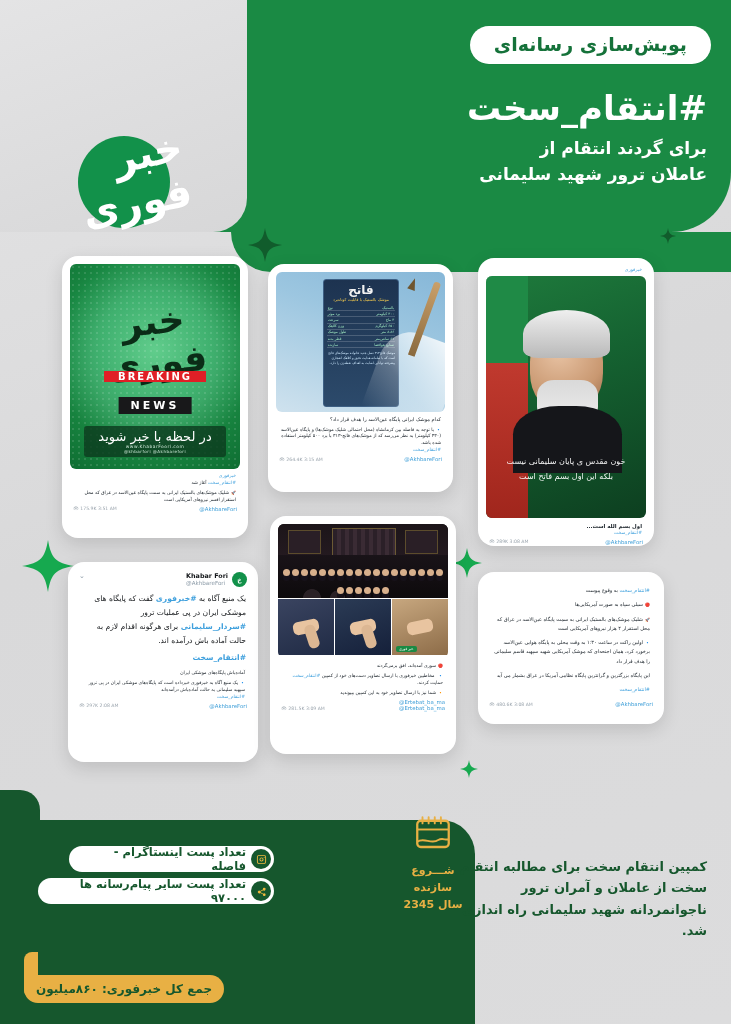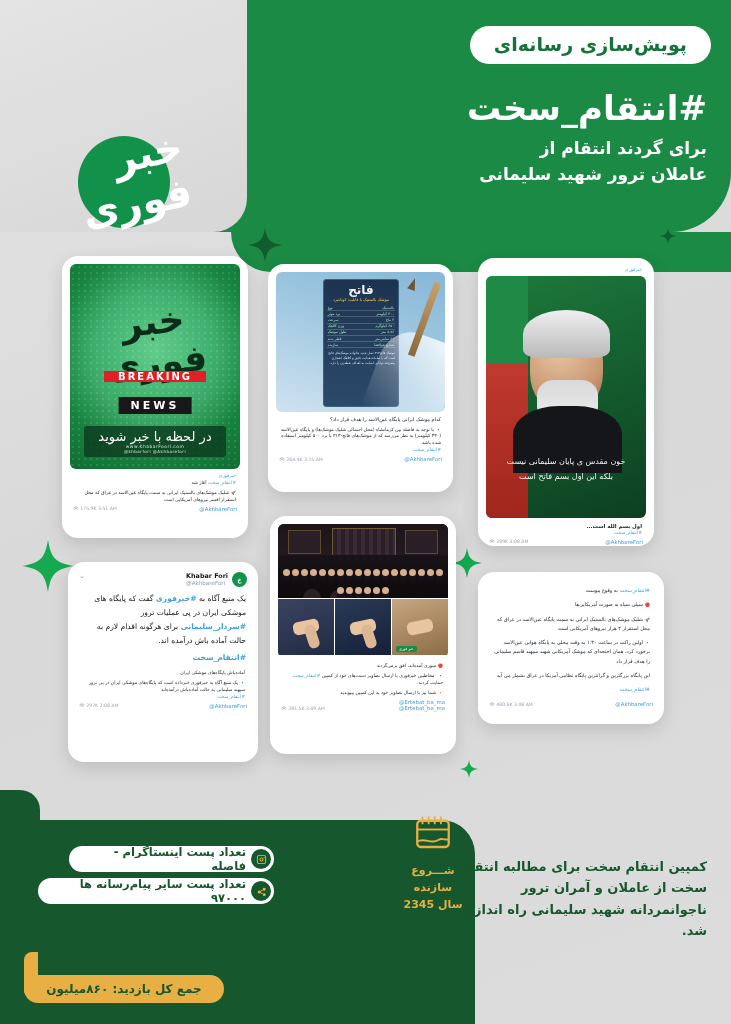--- a/index.html
+++ b/index.html
@@ -559,21 +559,21 @@
     <div class="frow w4">
       <span class="ic">
         <svg viewBox="0 0 24 24">
             <path d="M18 16a3 3 0 0 0-2.1.9l-6-3.1a3 3 0 0 0 0-1.6l6-3.1A3 3 0 1 0 15 7a3 3 0 0 0 .1.8l-6 3.1a3 3 0 1 0 0 4.2l6 3.1a3 3 0 1 0 2.9-2.2z"></path>
           </svg>
       </span>
       <span class="lbl">تعداد پست سایر پیام‌رسانه ها ۹۷۰۰۰</span>
     </div>
   </div>
 
-  <div class="ftotal">جمع کل بازدید: ۸۶۰میلیون</div>
+  <div class="ftotal">جمع کل خبرفوری: ۸۶۰میلیون</div>
 
   <div class="cal-wrap">
     <div class="cal-icon">
       <svg viewBox="0 0 48 48">
         <rect x="6" y="10" width="36" height="30" rx="4" fill="none" stroke="#e8b044" stroke-width="2.6"></rect>
         <path d="M6 20 H42" stroke="#e8b044" stroke-width="2.2"></path>
         <path d="M12 6 V13 M19 6 V13 M26 6 V13 M33 6 V13" stroke="#e8b044" stroke-width="2.2" stroke-linecap="round"></path>
         <path d="M6 34 C14 28 22 38 30 32 C35 29 39 33 42 31" fill="none" stroke="#e8b044" stroke-width="2.2"></path>
       </svg>
     </div>

